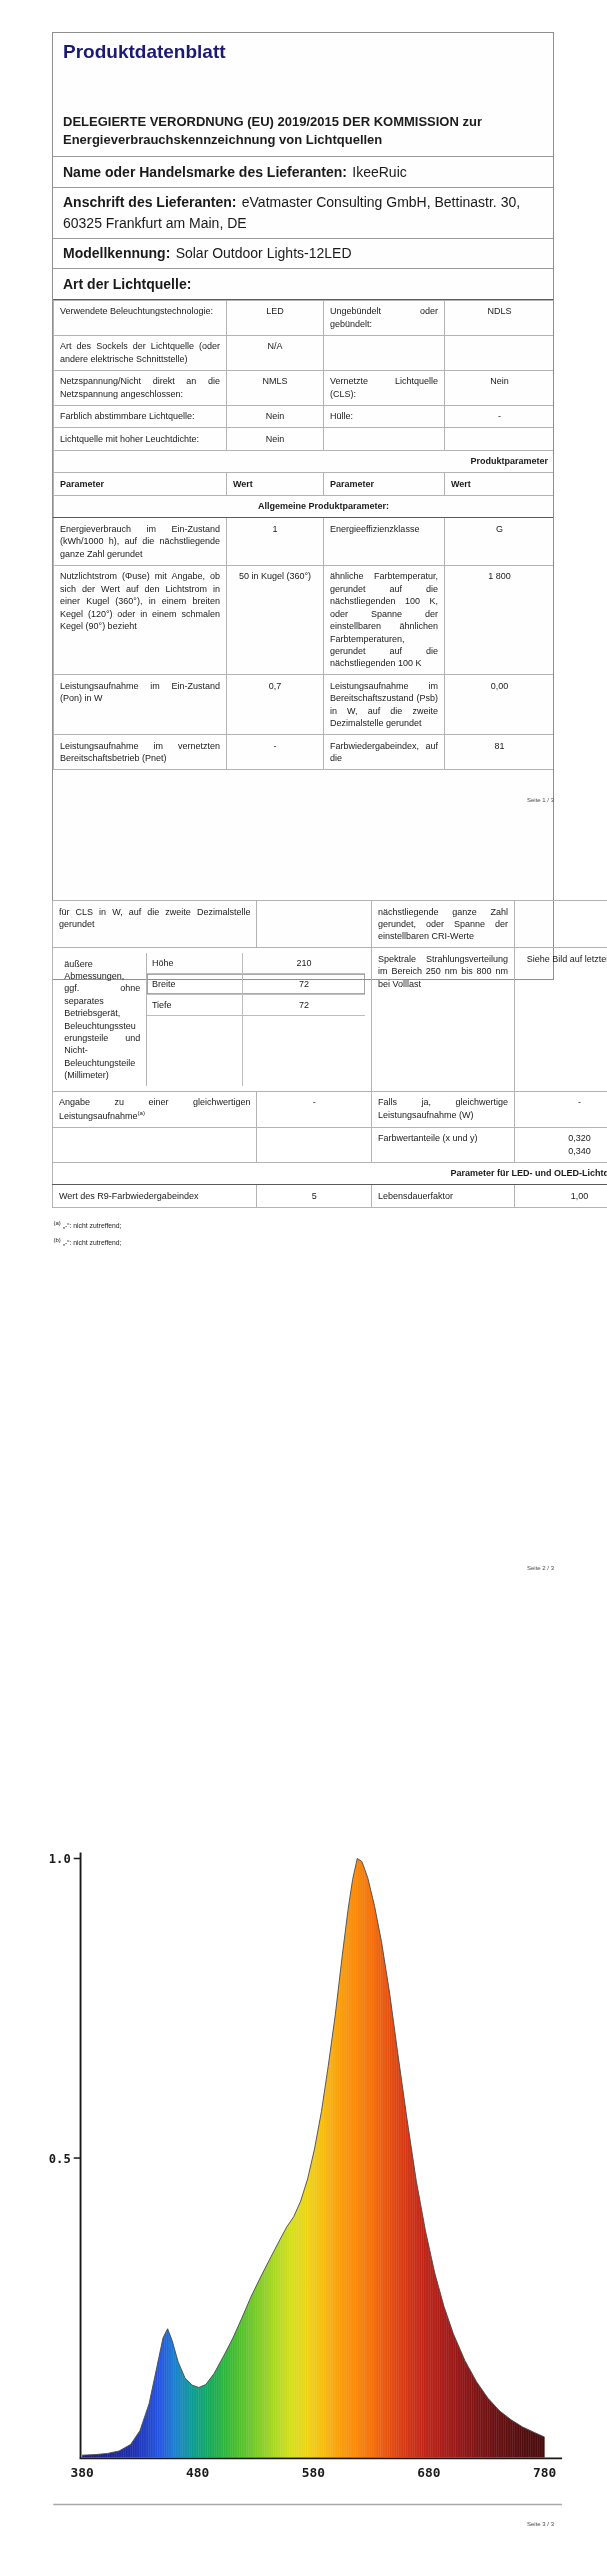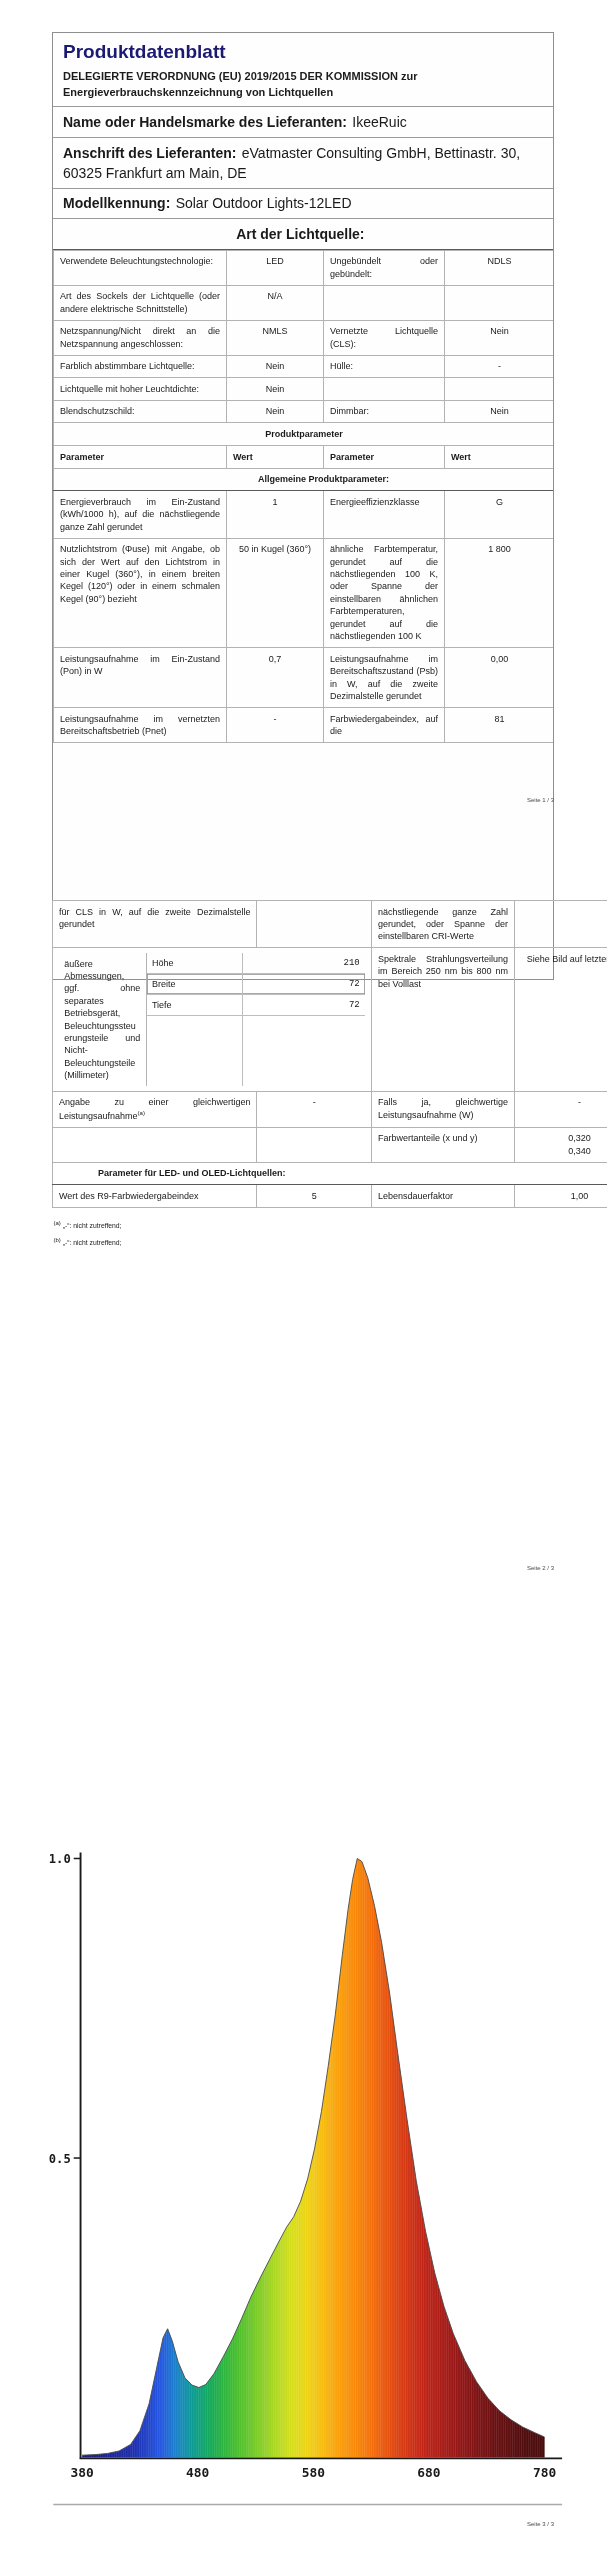--- a/index.html
+++ b/index.html
@@ -8,50 +8,50 @@
     font-family:"Liberation Sans",sans-serif;color:#1a1a1a;
   }
   .sheet{position:absolute;box-sizing:border-box;}
   
   .page1{
     left:52px;top:32px;width:502px;height:948px;
     border:0.8px solid #8f8f8f;overflow:hidden;background:#fefefe;
   }
   .doc-title{font-size:19px;font-weight:bold;color:#1b1a73;padding:8.3px 10px 3px;}
   .regulation{
-    font-size:11px;font-weight:bold;line-height:1.45;padding:2.3px 10px 6px;
-    white-space:pre-line;border-bottom:0.8px solid #9a9a9a;color:#1c1c1c;
+    font-size:13px;font-weight:bold;line-height:1.45;padding:2.3px 10px 6px;
+    white-space:pre-line;border-bottom:0.8px solid #9a9a9a;color:#1c1c1c;margin-top:44px;
   }
   .info-row{font-size:14px;padding:4.6px 10px;border-bottom:0.8px solid #9a9a9a;line-height:1.45;}
   .info-label{font-weight:bold;margin-right:5.3px;}
-  .art-row{border-bottom:1.5px solid #5a5a5a;text-align:center;}
+  .art-row{border-bottom:1.5px solid #5a5a5a;}
   
   table.ptable{border-collapse:collapse;width:100%;font-size:9px;line-height:1.38;table-layout:fixed;}
   table.ptable td{
     border:0.8px solid #b3b3b3;padding:4.6px 6px;vertical-align:top;
     overflow-wrap:break-word;
   }
   td.al{text-align:justify;}
   td.ac{text-align:center;}
   td.bold{font-weight:bold;}
-  tr.thick-top td{border-top:1.5px solid #5a5a5a;}
+  tr.thick-top td{border-top:1.5px solid #5a5a5a;text-align:right;}
   tr.thick-bottom td{border-bottom:1.5px solid #5a5a5a;padding-left:45px;}
   
   td.dims-cell{padding:0;}
   .dims{display:flex;align-items:stretch;height:100%;}
   .dims-label{
     width:76px;flex:0 0 76px;padding:4.6px 5.3px;text-align:justify;
     overflow-wrap:anywhere;border-right:0.8px solid #b3b3b3;
   }
   .dims-rows{flex:1;display:flex;flex-direction:column;}
   .dims-row{display:flex;border-bottom:0.8px solid #bdbdbd;}
   .dims-row:nth-child(2){box-shadow:inset 0 0 0 0.8px #8f8f8f;}
   .dims-row.dims-fill{flex:1;border-bottom:none;box-shadow:none;}
   .dims-k{width:85px;flex:0 0 85px;padding:3.8px 5.3px;border-right:0.8px solid #bdbdbd;}
-  .dims-v{flex:1;text-align:right;padding:3.8px 5.3px;font-family:Liberation Mono, monospace;}
+  .dims-v{flex:1;text-align:center;padding:3.8px 5.3px;}
   sup{font-size:6px;}
   
   .page2{left:52px;top:900px;width:593px;}
   .page2 table.ptable{border-bottom:1.5px solid #5a5a5a;}
   .footnotes{font-size:6.8px;padding:9px 1.5px;line-height:2.2;color:#1c1c1c;}
   .footnote-line{display:block;}
   
   .footer{
     position:absolute;left:52px;width:502px;text-align:right;
     font-size:6px;color:#4a4a4a;
@@ -113,26 +113,20 @@
           <td class="al">Farblich abstimmbare Lichtquelle:</td>
           <td class="ac">Nein</td>
           <td class="al">Hülle:</td>
           <td class="ac">-</td>
         </tr>
         <tr>
           <td class="al">Lichtquelle mit hoher Leuchtdichte:</td>
           <td class="ac">Nein</td>
           <td class="al"></td>
           <td class="ac"></td>
-        </tr>
-        <tr>
-          <td class="al">Blendschutzschild:</td>
-          <td class="ac">Nein</td>
-          <td class="al">Dimmbar:</td>
-          <td class="ac">Nein</td>
         </tr>
         <tr class="thick-top">
           <td colspan="4" class="ac bold">Produktparameter</td>
         </tr>
         <tr>
           <td class="al bold">Parameter</td>
           <td class="al bold">Wert</td>
           <td class="al bold">Parameter</td>
           <td class="al bold">Wert</td>
         </tr>

